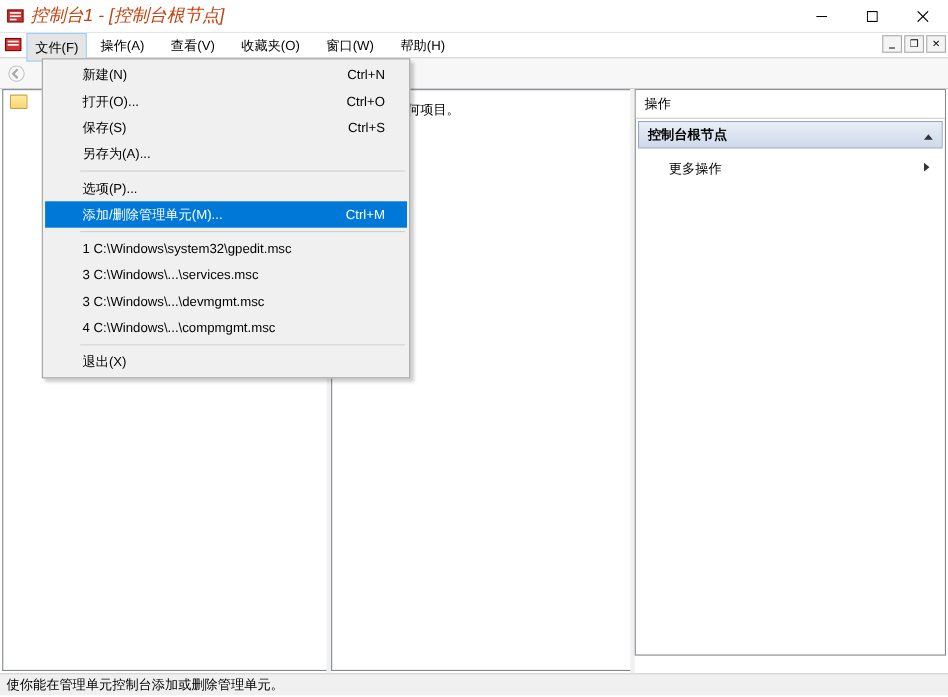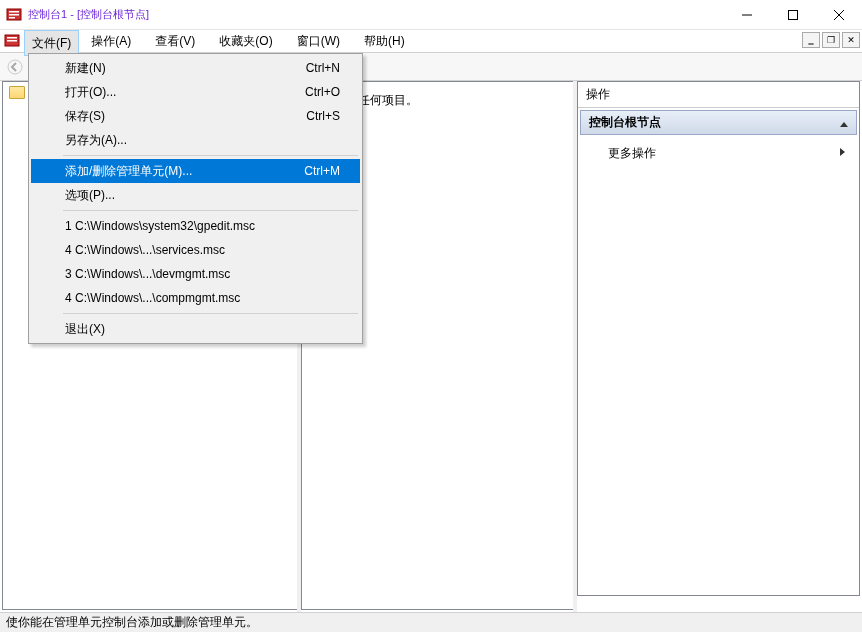--- a/index.html
+++ b/index.html
@@ -1,21 +1,21 @@
 <!DOCTYPE html>
 <html><head>
   <meta charset="utf-8">
   <style>
     * { box-sizing: border-box; margin: 0; padding: 0; font-family: "Microsoft YaHei", "Segoe UI", Tahoma, sans-serif; font-size: 12px; }
     html, body { width: 862px; height: 634px; background: #fff; overflow: hidden; }
 
     
     .titlebar { height: 30px; display: flex; align-items: center; border-bottom: 1px solid #e5e5e5; padding-left: 6px; background: #fff; }
     .titlebar .app-icon { width: 16px; height: 16px; margin-right: 6px; display: inline-flex; align-items: center; justify-content: center; }
-    .titlebar .title { flex: 1; color: #6d28d9; font-size: 11px; }
+    .titlebar .title { flex: 1; color: #c2410c; font-size: 16px; font-style: italic; }
     .win-controls { display: flex; height: 100%; }
     .win-btn { width: 46px; height: 100%; display: flex; align-items: center; justify-content: center; cursor: default; }
     .win-btn svg { width: 10px; height: 10px; }
 
     
     .menubar { height: 23px; display: flex; align-items: stretch; background: #fff; position: relative; border-bottom: 1px solid #d0d0d0; }
     .menubar .menu-item { padding: 0 12px; display: flex; align-items: center; cursor: default; }
     .menubar .menu-item.active { background: #e5e5e5; border: 1px solid #99d1ff; padding: 12px 7px; }
     .mdi-controls { position: absolute; right: 2px; top: 2px; display: flex; gap: 0; }
     .mdi-btn { width: 18px; height: 16px; border: 1px solid #aaa; background: #f4f4f4; display: flex; align-items: center; justify-content: center; font-size: 9px; line-height: 1; margin-left: 2px; }
@@ -42,21 +42,21 @@
     .chevron-up::after { content: ""; display: inline-block; width: 0; height: 0; border-left: 4px solid transparent; border-right: 4px solid transparent; border-bottom: 5px solid #333; }
     .more-actions { padding: 6px 8px 6px 24px; display: flex; justify-content: space-between; align-items: flex-start; margin: 2px 6px; }
     .chevron-right::after { content: ""; display: inline-block; width: 0; height: 0; border-top: 4px solid transparent; border-bottom: 4px solid transparent; border-left: 5px solid #333; }
 
     
     .statusbar { height: 20px; border-top: 1px solid #d0d0d0; display: flex; align-items: center; padding: 0 6px; background: #f0f0f0; font-size: 12px; }
 
     
     .menu-dropdown {
       position: absolute;
-      left: 28px;
+      left: 38px;
       top: 53px;
       width: 335px;
       background: #f0f0f0;
       border: 1px solid #a0a0a0;
       box-shadow: 3px 3px 3px rgba(0,0,0,.2);
       z-index: 100;
       padding: 2px;
     }
     .menu-dropdown .gutter { position: absolute; left: 2px; top: 2px; bottom: 2px; width: 28px; background: #f0f0f0; }
     .menu-row { position: relative; height: 24px; display: flex; align-items: center; padding-left: 34px; padding-right: 20px; cursor: default; }
@@ -174,33 +174,33 @@
       <span class="shortcut">Ctrl+O</span>
     </div>
     <div class="menu-row">
       <span class="label">保存(S)</span>
       <span class="shortcut">Ctrl+S</span>
     </div>
     <div class="menu-row">
       <span class="label">另存为(A)...</span>
     </div>
     <div class="menu-sep"></div>
+    <div class="menu-row">
+      <span class="label">选项(P)...</span>
+    </div>
     <div class="menu-row highlight">
       <span class="label">添加/删除管理单元(M)...</span>
       <span class="shortcut">Ctrl+M</span>
     </div>
-    <div class="menu-row">
-      <span class="label">选项(P)...</span>
-    </div>
     <div class="menu-sep"></div>
     <div class="menu-row">
       <span class="label">1 C:\Windows\system32\gpedit.msc</span>
     </div>
     <div class="menu-row">
-      <span class="label">4 C:\Windows\...\services.msc</span>
+      <span class="label">3 C:\Windows\...\services.msc</span>
     </div>
     <div class="menu-row">
       <span class="label">3 C:\Windows\...\devmgmt.msc</span>
     </div>
     <div class="menu-row">
       <span class="label">4 C:\Windows\...\compmgmt.msc</span>
     </div>
     <div class="menu-sep"></div>
     <div class="menu-row">
       <span class="label">退出(X)</span>

